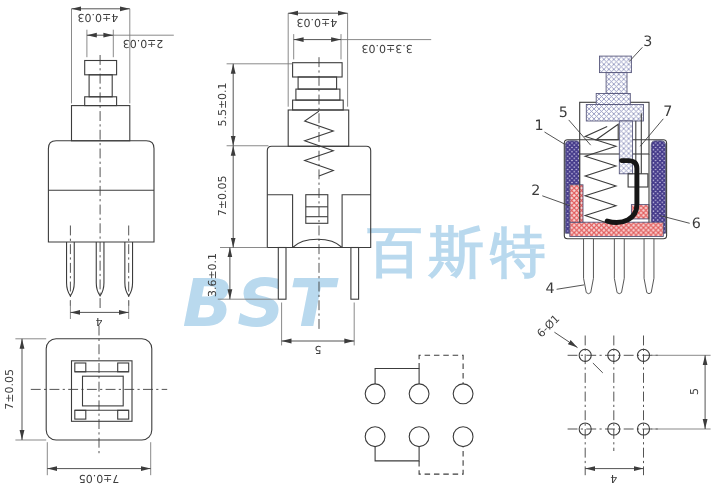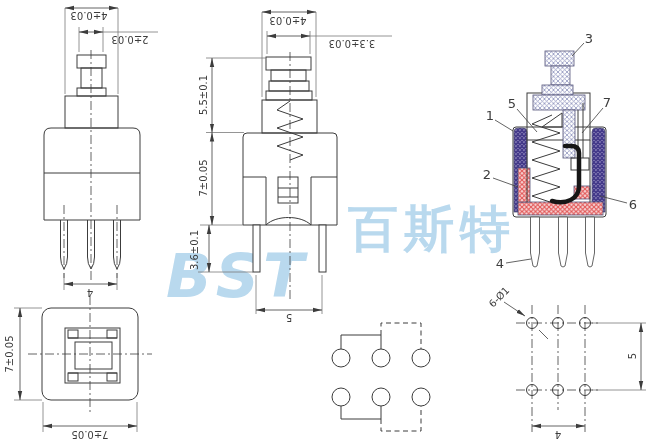--- a/index.html
+++ b/index.html
@@ -2,21 +2,21 @@
 <html style="--line: #3c3c3c; --dim-line: #7a7a7a; --text: #3c3c3c; --housing-hatch: #443a8a; --housing-bg: #d6d0ec; --base-hatch: #e25454; --base-bg: #f7d9d9; --plunger-hatch: #8f94bd; --contact-wire: #161616; --watermark: #b9d9ee;"><head>
 <meta charset="utf-8">
 <style>
   html,body{margin:0;padding:0;background:#ffffff;}
   #canvas{position:relative;width:662px;height:448px;background:#fff;overflow:hidden;
           font-family:"DejaVu Sans","Liberation Sans",sans-serif;}
   #watermark{position:absolute;left:166px;top:202px;z-index:1;white-space:nowrap;
              color:var(--watermark,#b9d9ee);font-weight:bold;display:flex;align-items:flex-start;
              font-family:"DejaVu Sans","Liberation Sans",sans-serif;user-select:none;}
   #watermark .logo{font-size:60px;line-height:1;letter-spacing:4px;font-style:italic;margin-top:44px;}
-  #watermark .cjk{font-size:50px;line-height:1.1;letter-spacing:6px;margin-left:40px;}
+  #watermark .cjk{font-size:50px;line-height:1.1;letter-spacing:6px;margin-left:26px;}
   svg{position:absolute;left:0;top:0;z-index:2;}
   .ol{stroke:var(--line,#3c3c3c);fill:none;stroke-width:1;}
   .olf{stroke:var(--line,#3c3c3c);fill:#ffffff;stroke-width:1;}
   .dim{stroke:var(--dim-line,#7a7a7a);fill:none;stroke-width:0.8;}
   .dml{stroke:var(--line,#3c3c3c);fill:none;stroke-width:0.8;}
   .cl{stroke:var(--line,#3c3c3c);fill:none;stroke-width:0.8;stroke-dasharray:9 3 2 3;}
   .dash{stroke:var(--line,#3c3c3c);fill:none;stroke-width:1;stroke-dasharray:5 3.5;}
   .wire{stroke:var(--contact-wire,#161616);stroke-width:4.5;fill:none;stroke-linecap:round;stroke-linejoin:round;}
   .pin3{fill:#ffffff;stroke:#555;stroke-width:0.9;}
   .hpart{stroke:#55557a;stroke-width:0.8;}

